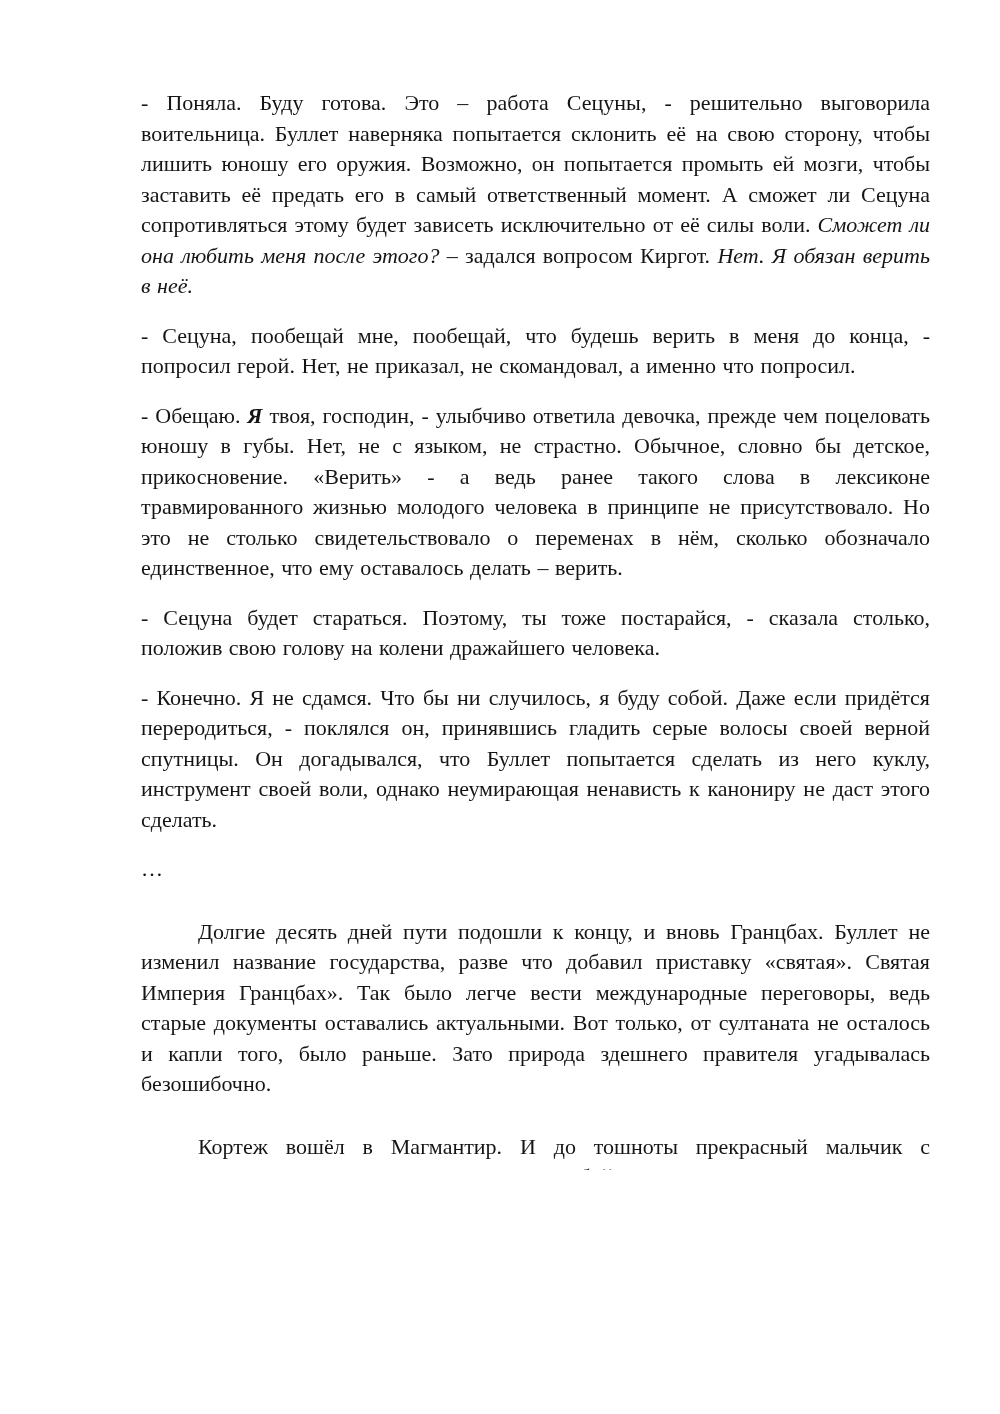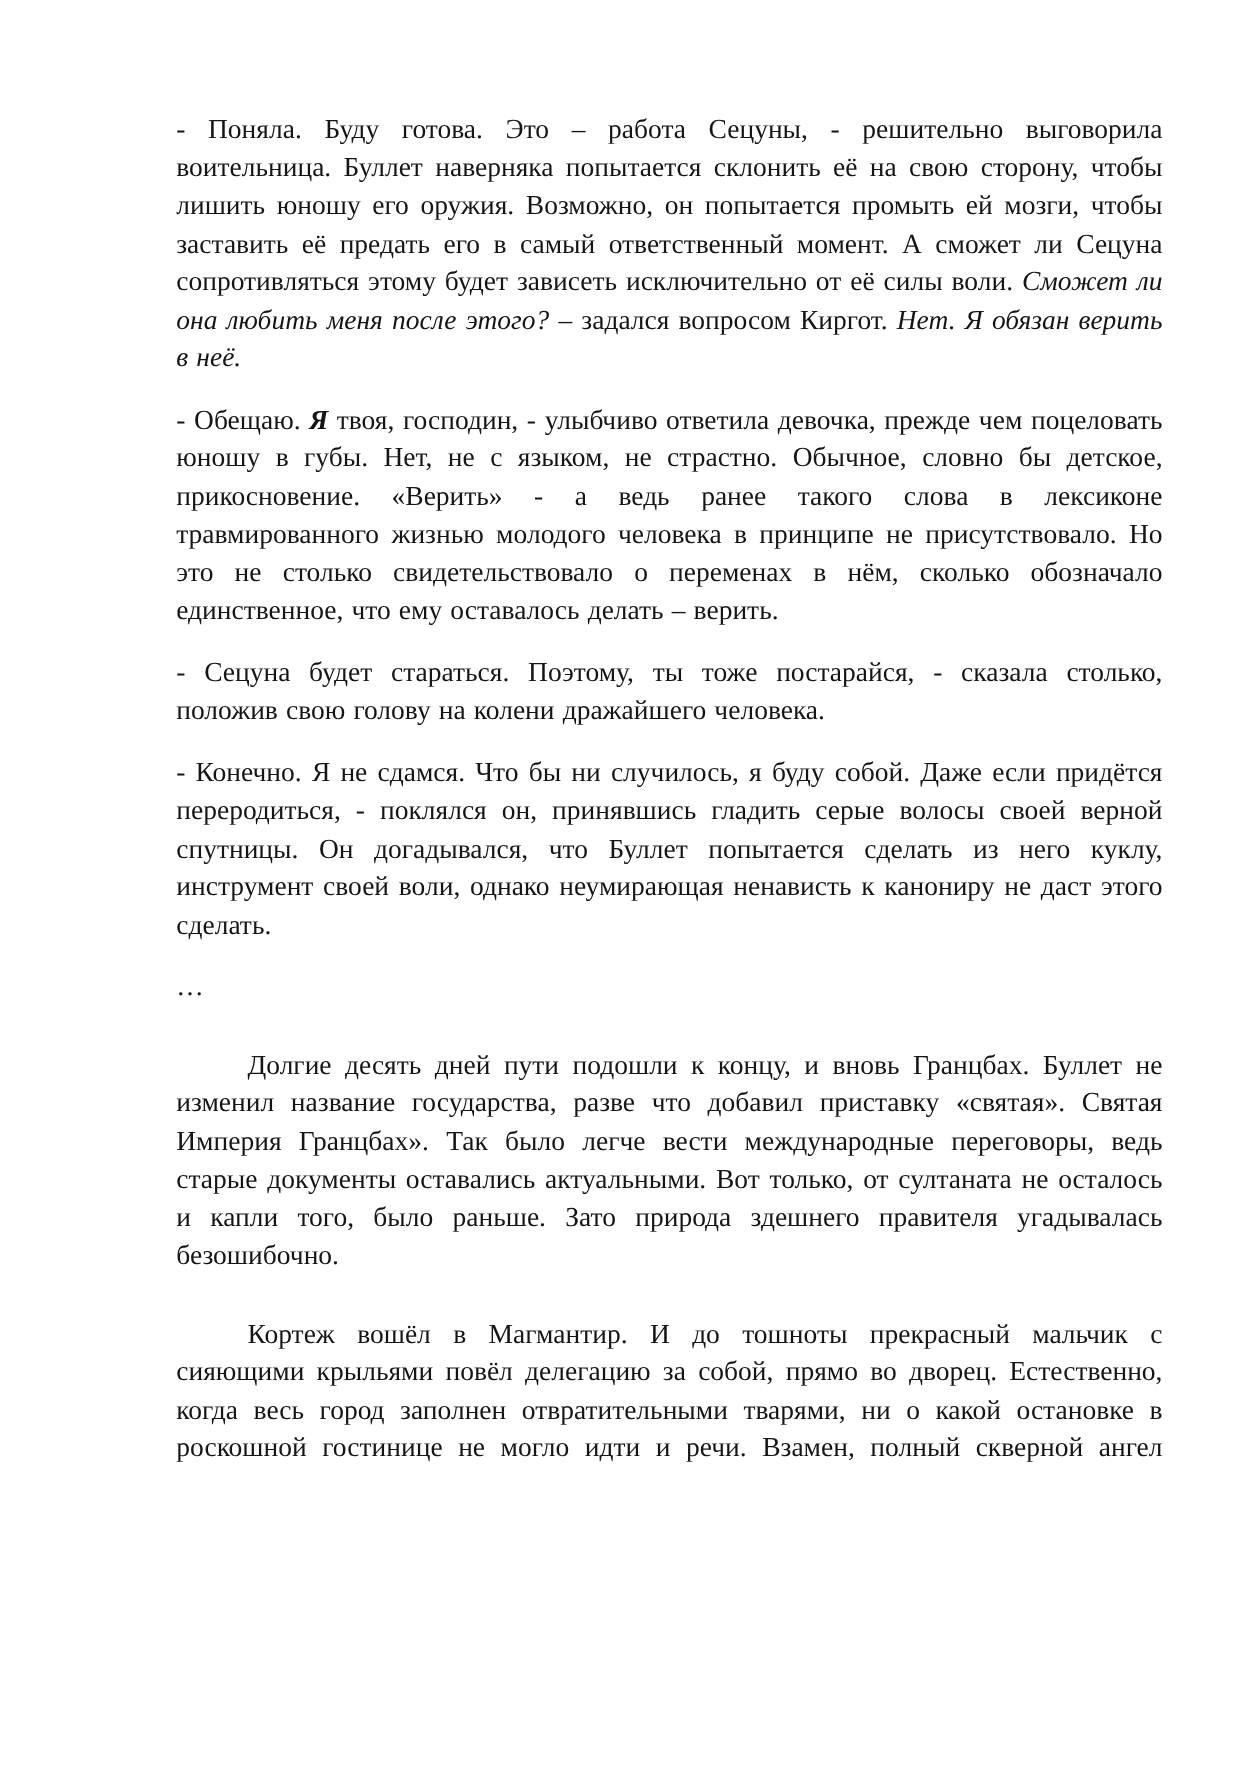--- a/index.html
+++ b/index.html
@@ -51,20 +51,21 @@
     font-size: 19px;
     color: #1a1a1a;
   }
 </style>
 </head>
 <body>
 
 <div class="page">
   <div class="page-body" id="paragraphs-container">
       <p><span class="seg-normal">- Поняла. Буду готова. Это – работа Сецуны, - решительно выговорила воительница. Буллет наверняка попытается склонить её на свою сторону, чтобы лишить юношу его оружия. Возможно, он попытается промыть ей мозги, чтобы заставить её предать его в самый ответственный момент. А сможет ли Сецуна сопротивляться этому будет зависеть исключительно от её силы воли. </span><span class="seg-italic">Сможет ли она любить меня после этого?</span><span class="seg-normal"> – задался вопросом Киргот. </span><span class="seg-italic">Нет. Я обязан верить в неё.</span></p>
+      <p><span class="seg-normal">- Сецуна, пообещай мне, пообещай, что будешь верить в меня до конца, - попросил герой. Нет, не приказал, не скомандовал, а именно что попросил.</span></p>
       <p><span class="seg-normal">- Обещаю. </span><span class="seg-bold-italic">Я</span><span class="seg-normal"> твоя, господин, - улыбчиво ответила девочка, прежде чем поцеловать юношу в губы. Нет, не с языком, не страстно. Обычное, словно бы детское, прикосновение. «Верить» - а ведь ранее такого слова в лексиконе травмированного жизнью молодого человека в принципе не присутствовало. Но это не столько свидетельствовало о переменах в нём, сколько обозначало единственное, что ему оставалось делать – верить.</span></p>
       <p><span class="seg-normal">- Сецуна будет стараться. Поэтому, ты тоже постарайся, - сказала столько, положив свою голову на колени дражайшего человека.</span></p>
       <p><span class="seg-normal">- Конечно. Я не сдамся. Что бы ни случилось, я буду собой. Даже если придётся переродиться, - поклялся он, принявшись гладить серые волосы своей верной спутницы. Он догадывался, что Буллет попытается сделать из него куклу, инструмент своей воли, однако неумирающая ненависть к канониру не даст этого сделать.</span></p>
       <p class="separator"><span class="seg-normal">…</span></p>
       <p class="indented"><span class="seg-normal">Долгие десять дней пути подошли к концу, и вновь Гранцбах. Буллет не изменил название государства, разве что добавил приставку «святая». Святая Империя Гранцбах». Так было легче вести международные переговоры, ведь старые документы оставались актуальными. Вот только, от султаната не осталось и капли того, было раньше. Зато природа здешнего правителя угадывалась безошибочно.</span></p>
       <p class="indented"><span class="seg-normal">Кортеж вошёл в Магмантир. И до тошноты прекрасный мальчик с сияющими крыльями повёл делегацию за собой, прямо во дворец. Естественно, когда весь город заполнен отвратительными тварями, ни о какой остановке в роскошной гостинице не могло идти и речи. Взамен, полный скверной ангел вовсю присматривался к эскорту Киргота, чтобы доложить своему повелителю о силах врага. А тем временем, обоз вошёл</span></p>
     </div>
   <div class="page-number">84</div>
 </div>
 

